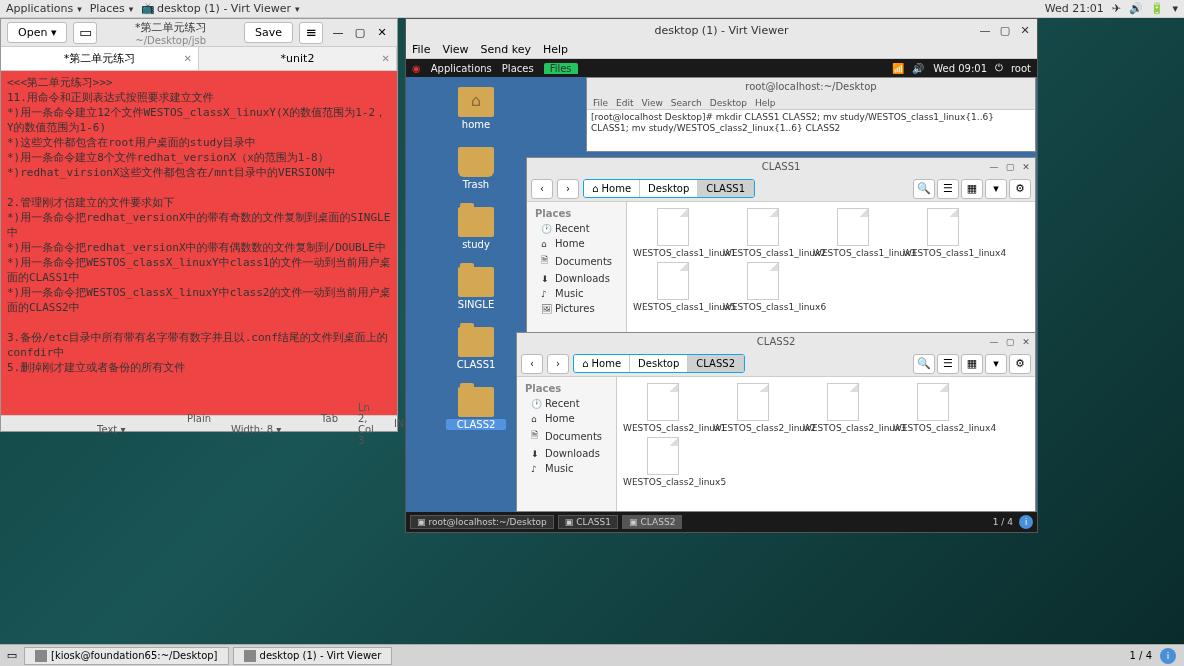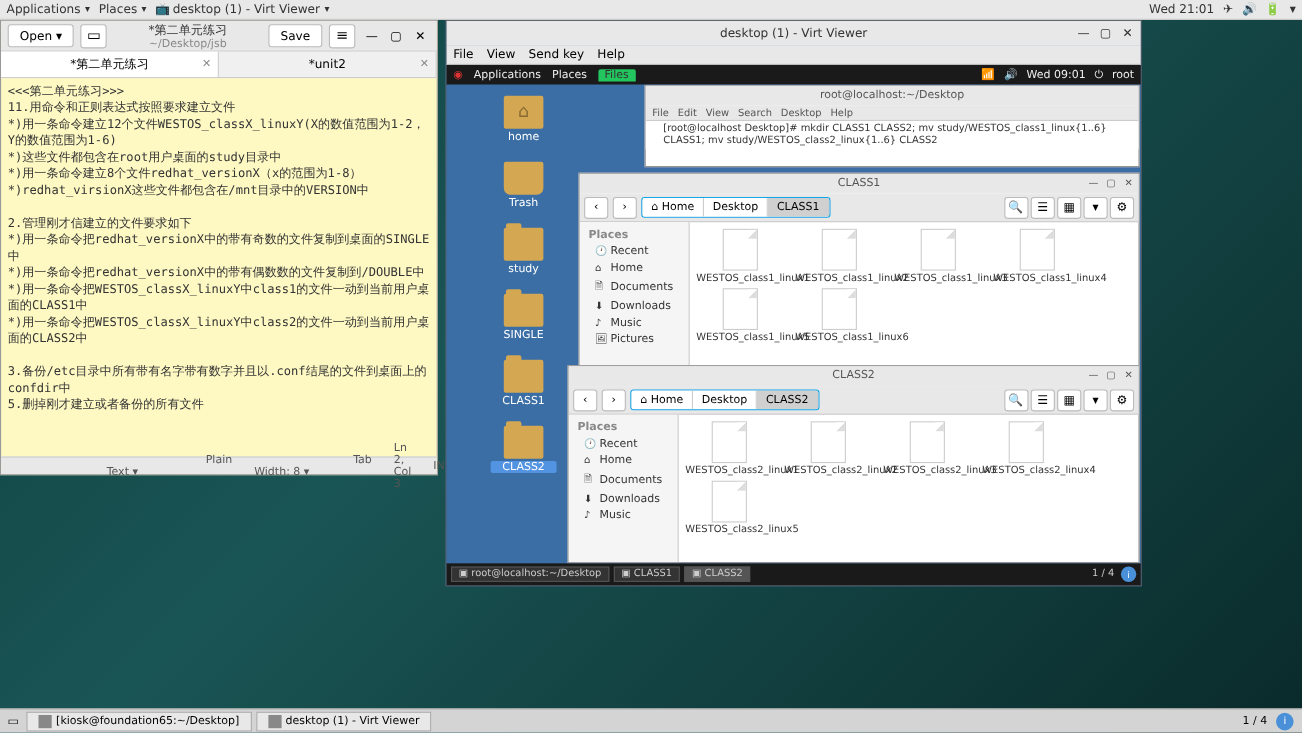--- a/index.html
+++ b/index.html
@@ -12,21 +12,21 @@
 .dropdown-arrow::after { content: "▾"; font-size: 9px; margin-left: 2px; }
 
 
 .host-taskbar { position: absolute; bottom: 0; left: 0; right: 0; height: 22px; background: #d4d4d4; display: flex; align-items: center; padding: 0 4px; gap: 4px; z-index: 100; border-top: 1px solid #aaa; }
 .taskbar-item { background: #e8e8e8; border: 1px solid #aaa; padding: 2px 10px; font-size: 10px; display: flex; align-items: center; gap: 4px; cursor: pointer; }
 .taskbar-item .icon-box { width: 12px; height: 12px; background: #888; }
 .taskbar-right { margin-left: auto; display: flex; align-items: center; gap: 8px; padding-right: 4px; font-size: 10px; }
 .ws-indicator { width: 16px; height: 16px; border-radius: 50%; background: #4a90d9; color: #fff; display: flex; align-items: center; justify-content: center; font-size: 9px; }
 
 
-.gedit { position: absolute; top: 18px; left: 0; width: 398px; height: 414px; background: #fef9c3; border: 1px solid #999; display: flex; flex-direction: column; z-index: 10; }
+.gedit { position: absolute; top: 18px; left: 0; width: 398px; height: 414px; background: #ef4444; border: 1px solid #999; display: flex; flex-direction: column; z-index: 10; }
 .gedit-header { height: 28px; background: #e8e8e8; border-bottom: 1px solid #ccc; display: flex; align-items: center; padding: 0 6px; gap: 6px; }
 .gedit-btn { background: #fff; border: 1px solid #bbb; border-radius: 3px; padding: 3px 10px; font-size: 11px; cursor: pointer; }
 .gedit-icon-btn { width: 24px; height: 22px; border: 1px solid #bbb; border-radius: 3px; background: #fff; display: flex; align-items: center; justify-content: center; cursor: pointer; }
 .gedit-title-area { flex: 1; text-align: center; font-size: 11px; color: #333; }
 .gedit-title-area .sub { color: #888; font-size: 10px; }
 .gedit-win-ctrl { display: flex; gap: 4px; }
 .gedit-win-ctrl span { width: 18px; text-align: center; cursor: pointer; font-size: 11px; }
 .gedit-tabs { height: 24px; background: #f0f0f0; display: flex; border-bottom: 1px solid #ccc; }
 .gedit-tab { flex: 1; display: flex; align-items: center; justify-content: center; font-size: 11px; border-right: 1px solid #ccc; cursor: pointer; position: relative; }
 .gedit-tab.active { background: #fff; }
@@ -56,21 +56,21 @@
 .desktop-icon .folder::before { content: ""; position: absolute; top: -4px; left: 2px; width: 14px; height: 6px; background: #d4a853; border-radius: 2px 2px 0 0; }
 .desktop-icon.sel .label-text { background: #5294e2; border-radius: 2px; padding: 0 2px; }
 .desktop-icon .trash { width: 36px; height: 30px; background: #d4a853; border-radius: 2px 2px 6px 6px; margin: 0 auto 2px; }
 .desktop-icon .home-folder { width: 36px; height: 30px; background: #d4a853; border-radius: 2px; margin: 0 auto 2px; position: relative; }
 .desktop-icon .home-folder::after { content: "⌂"; position: absolute; top: 4px; left: 0; right: 0; text-align: center; color: #8a6a33; font-size: 16px; }
 
 
 .terminal-win { position: absolute; top: 0; left: 180px; width: 450px; height: 75px; background: #fff; border: 1px solid #888; }
 .terminal-win .titlebar { height: 18px; background: #e8e8e8; font-size: 10px; text-align: center; line-height: 18px; color: #555; }
 .terminal-win .menubar { height: 14px; background: #e8e8e8; border-bottom: 1px solid #ccc; font-size: 9px; display: flex; gap: 8px; padding: 0 6px; align-items: center; color: #555; }
-.terminal-win .term-body { background: #fff; color: #333; font-family: monospace; font-size: 9px; padding: 2px 16px; line-height: 11px; }
+.terminal-win .term-body { background: #fff; color: #333; font-family: monospace; font-size: 9px; padding: 2px 4px; line-height: 11px; }
 
 
 .fm-win { position: absolute; background: #fff; border: 1px solid #888; display: flex; flex-direction: column; }
 .fm-titlebar { height: 18px; background: #e8e8e8; text-align: center; font-size: 10px; line-height: 18px; color: #555; position: relative; }
 .fm-titlebar .win-ctrl { position: absolute; right: 2px; top: 0; display: flex; gap: 2px; font-size: 9px; }
 .fm-titlebar .win-ctrl span { width: 14px; text-align: center; cursor: pointer; }
 .fm-toolbar { height: 26px; background: #e8e8e8; border-bottom: 1px solid #ccc; display: flex; align-items: center; padding: 0 4px; gap: 4px; }
 .fm-nav-btn { width: 22px; height: 20px; border: 1px solid #bbb; border-radius: 3px; background: #fff; display: flex; align-items: center; justify-content: center; cursor: pointer; font-size: 10px; }
 .fm-path { display: flex; gap: 0; border: 1px solid #0ea5e9; border-radius: 3px; overflow: hidden; }
 .fm-path-seg { padding: 3px 8px; font-size: 10px; cursor: pointer; background: #fff; border-right: 1px solid #ccc; }

